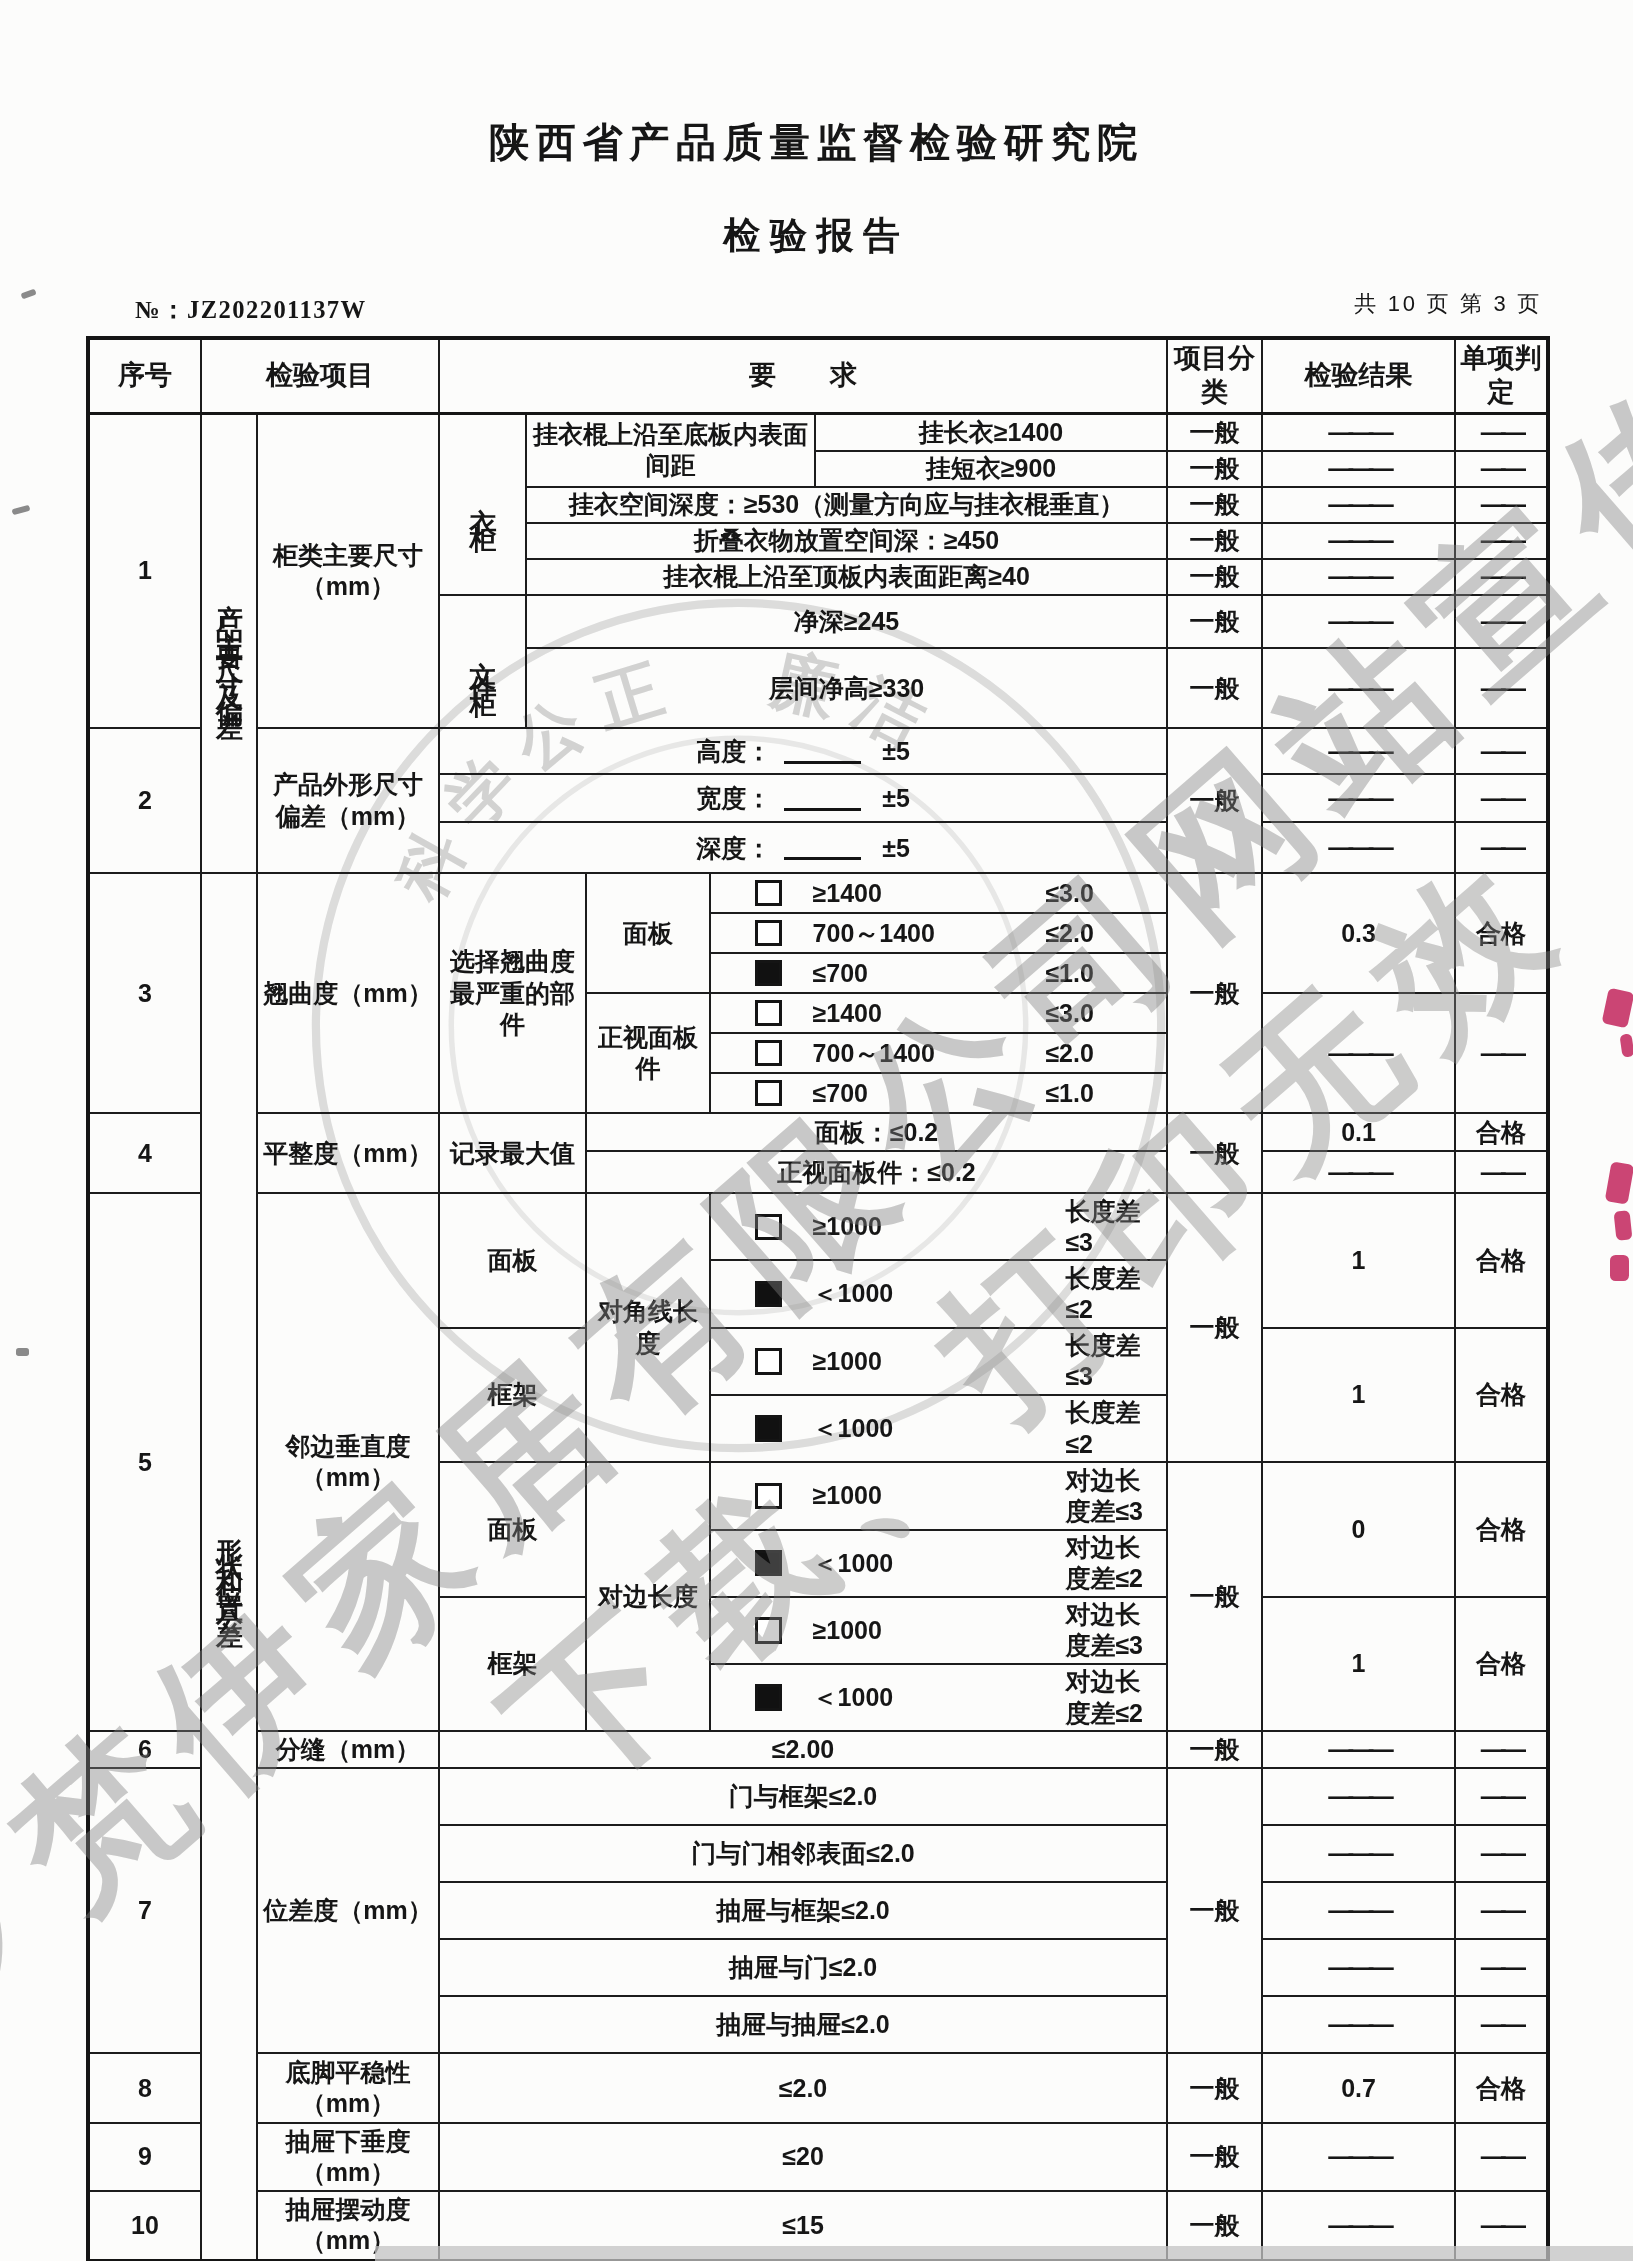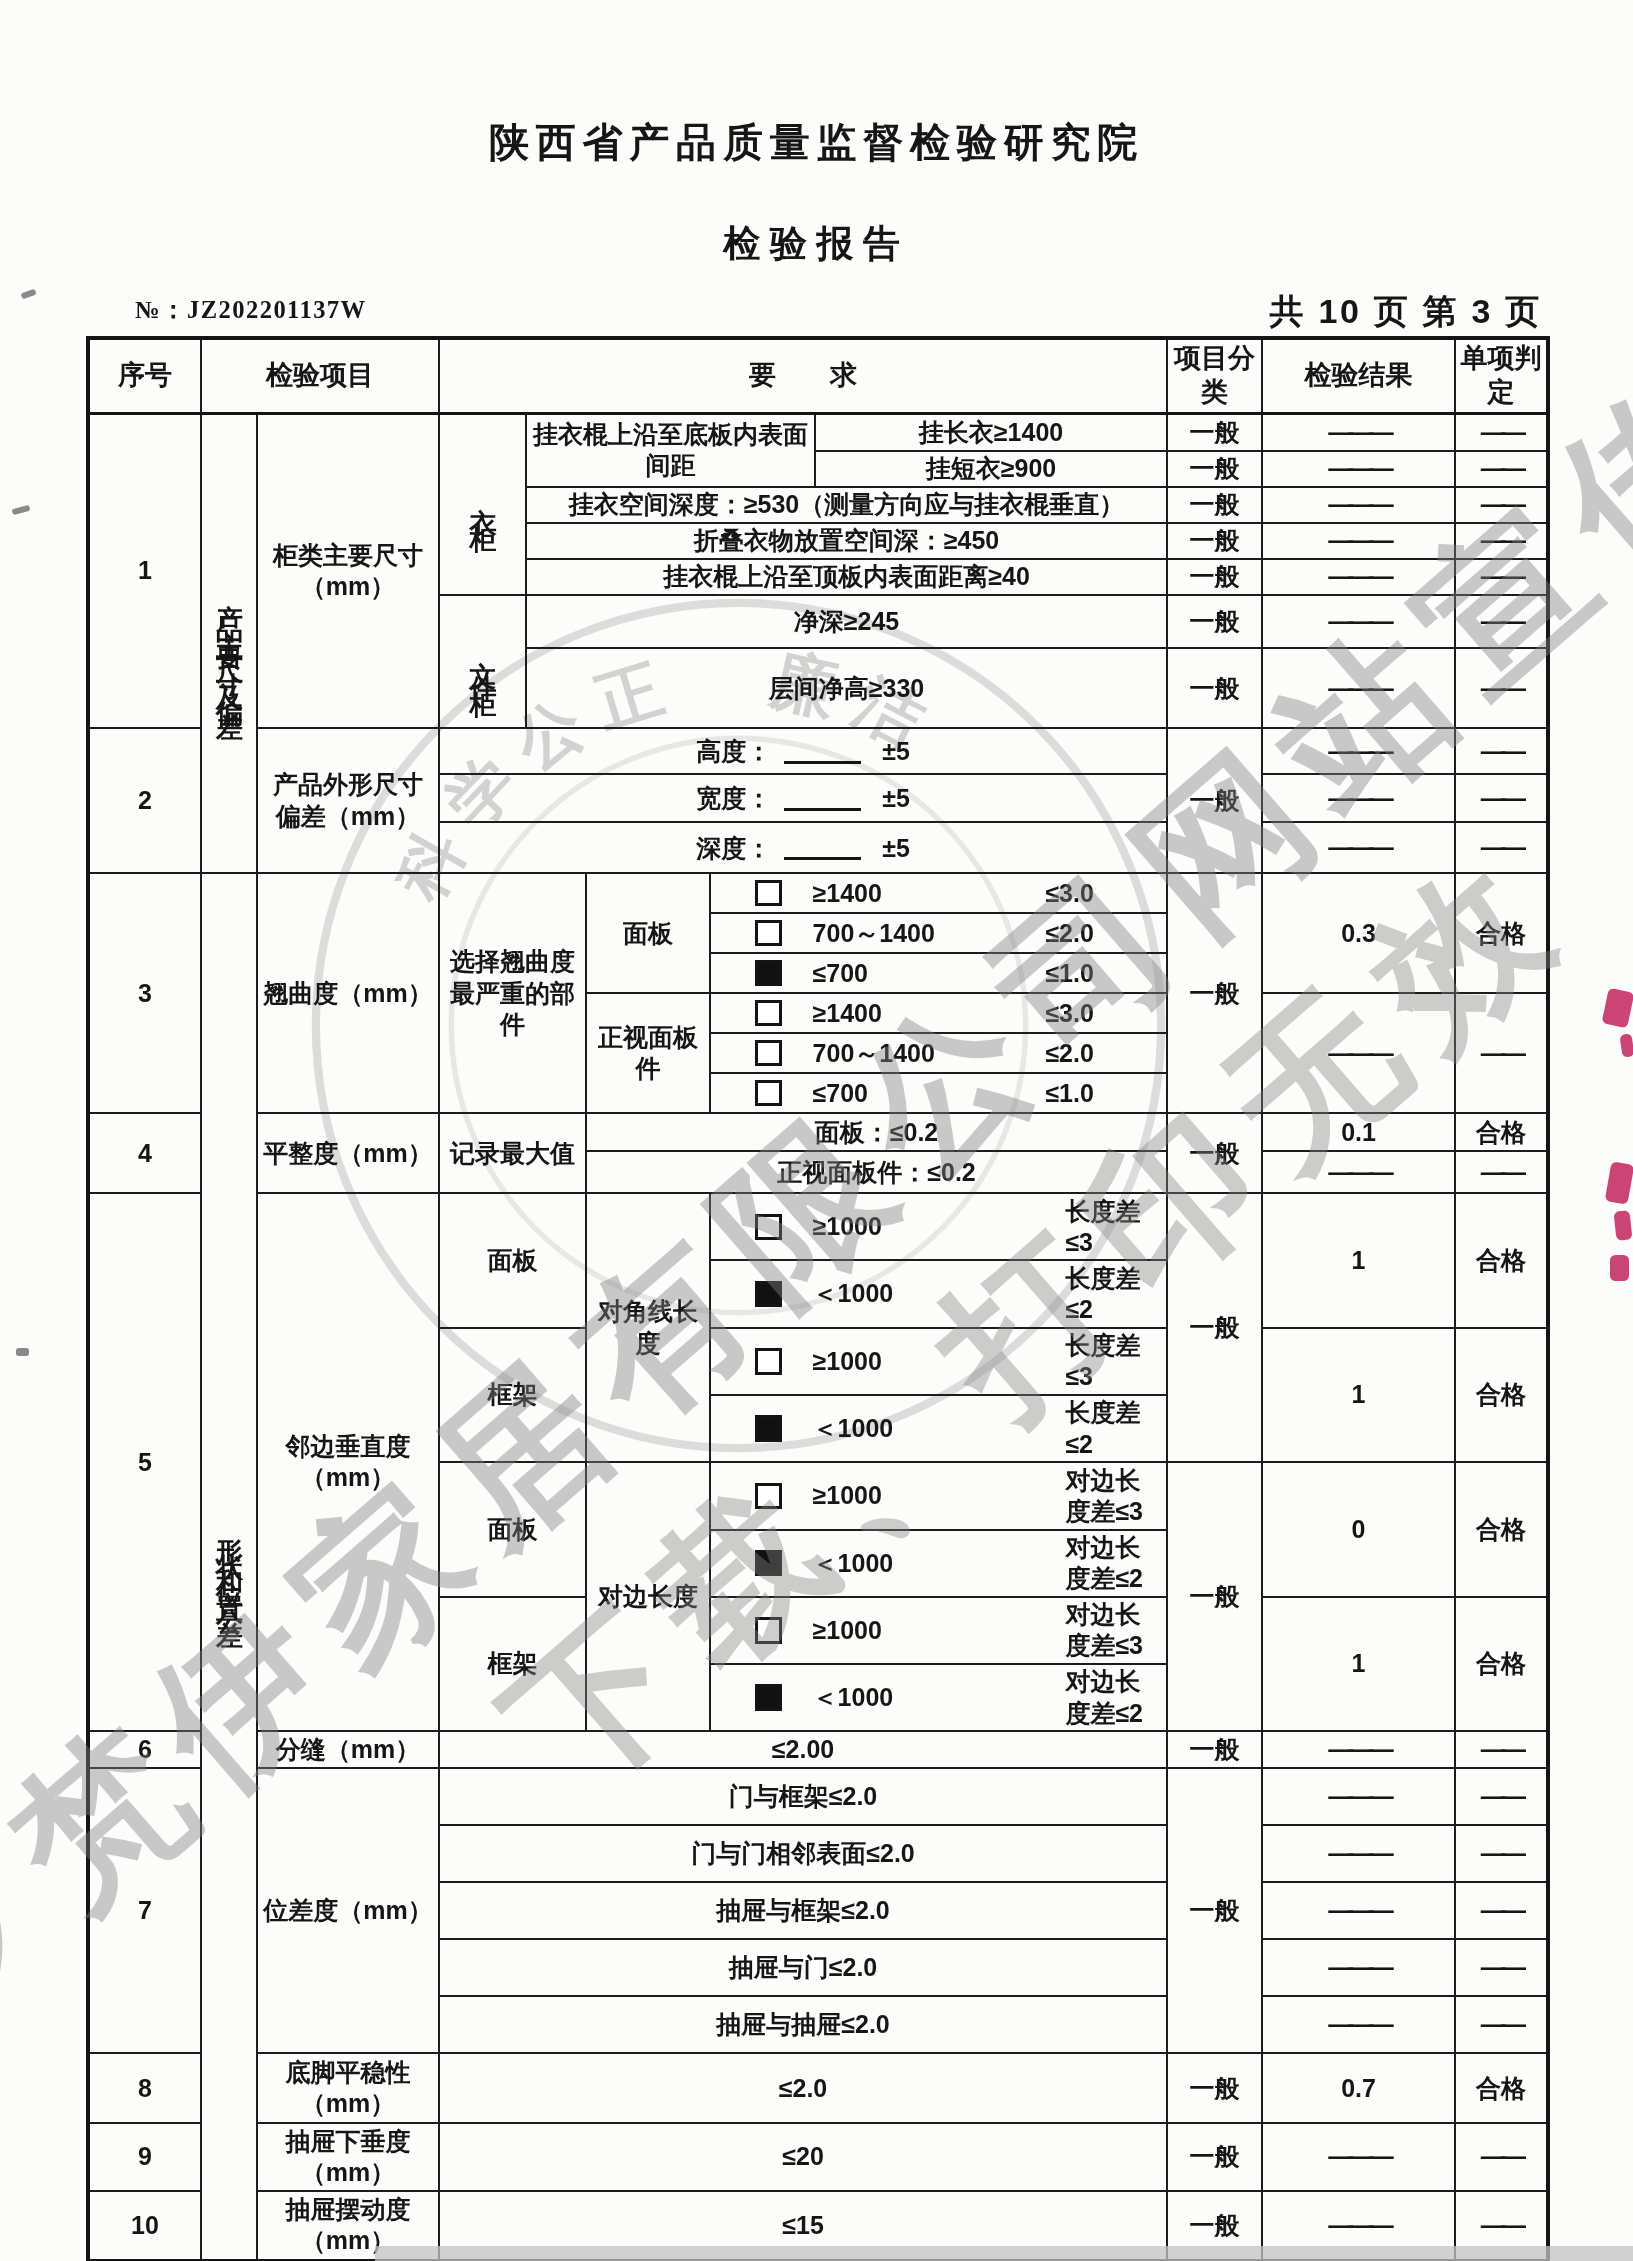--- a/index.html
+++ b/index.html
@@ -2,24 +2,24 @@
 <html style="font-size:11px"><head>
 <meta charset="utf-8">
 <style>
   html,body{margin:0;padding:0;background:#e8e8e8;}
   .page{position:relative;width:1633px;height:2261px;background:#fcfcfb;overflow:hidden;
         font-family:"Liberation Sans",sans-serif;color:#161616;}
   
   .title{position:absolute;left:0;top:115px;width:100%;text-align:center;
          font-size:40px;font-weight:900;letter-spacing:6.8px;}
   .subtitle{position:absolute;left:0;top:211px;width:100%;text-align:center;
-         font-size:37px;font-weight:900;letter-spacing:9.6px;margin-top:8px;}
+         font-size:37px;font-weight:900;letter-spacing:9.6px;}
   .no-line{position:absolute;left:87px;top:293px;width:1459px;height:36px;font-size:24.6px;font-weight:700;}
   .no-left{position:absolute;left:48px;top:0;font-family:"Liberation Serif",serif;letter-spacing:1.4px;}
-  .no-right{position:absolute;right:4.1px;top:-4.1px;font-size:34px;font-weight:700;letter-spacing:2.7px;}
+  .no-right{position:absolute;right:4.1px;top:-4.1px;font-size:22px;font-weight:400;letter-spacing:2.7px;}
   
   table.rpt{position:absolute;left:86px;top:336px;width:1460px;border-collapse:collapse;
             table-layout:fixed;border:4.8px solid #151515;}
   table.rpt td{border:2.1px solid #1c1c1c;text-align:center;vertical-align:middle;
                font-size:25px;font-weight:700;padding:1.4px 4.1px;line-height:1.25;
                overflow:hidden;}
   tr.hdr td{font-size:27px;font-weight:800;border-bottom:3.4px solid #151515;}
   td.narrowhdr{padding:1.4px 16.4px;}
   td.left{text-align:left;padding-left:23px;}
   td.seq{font-size:29px;}

